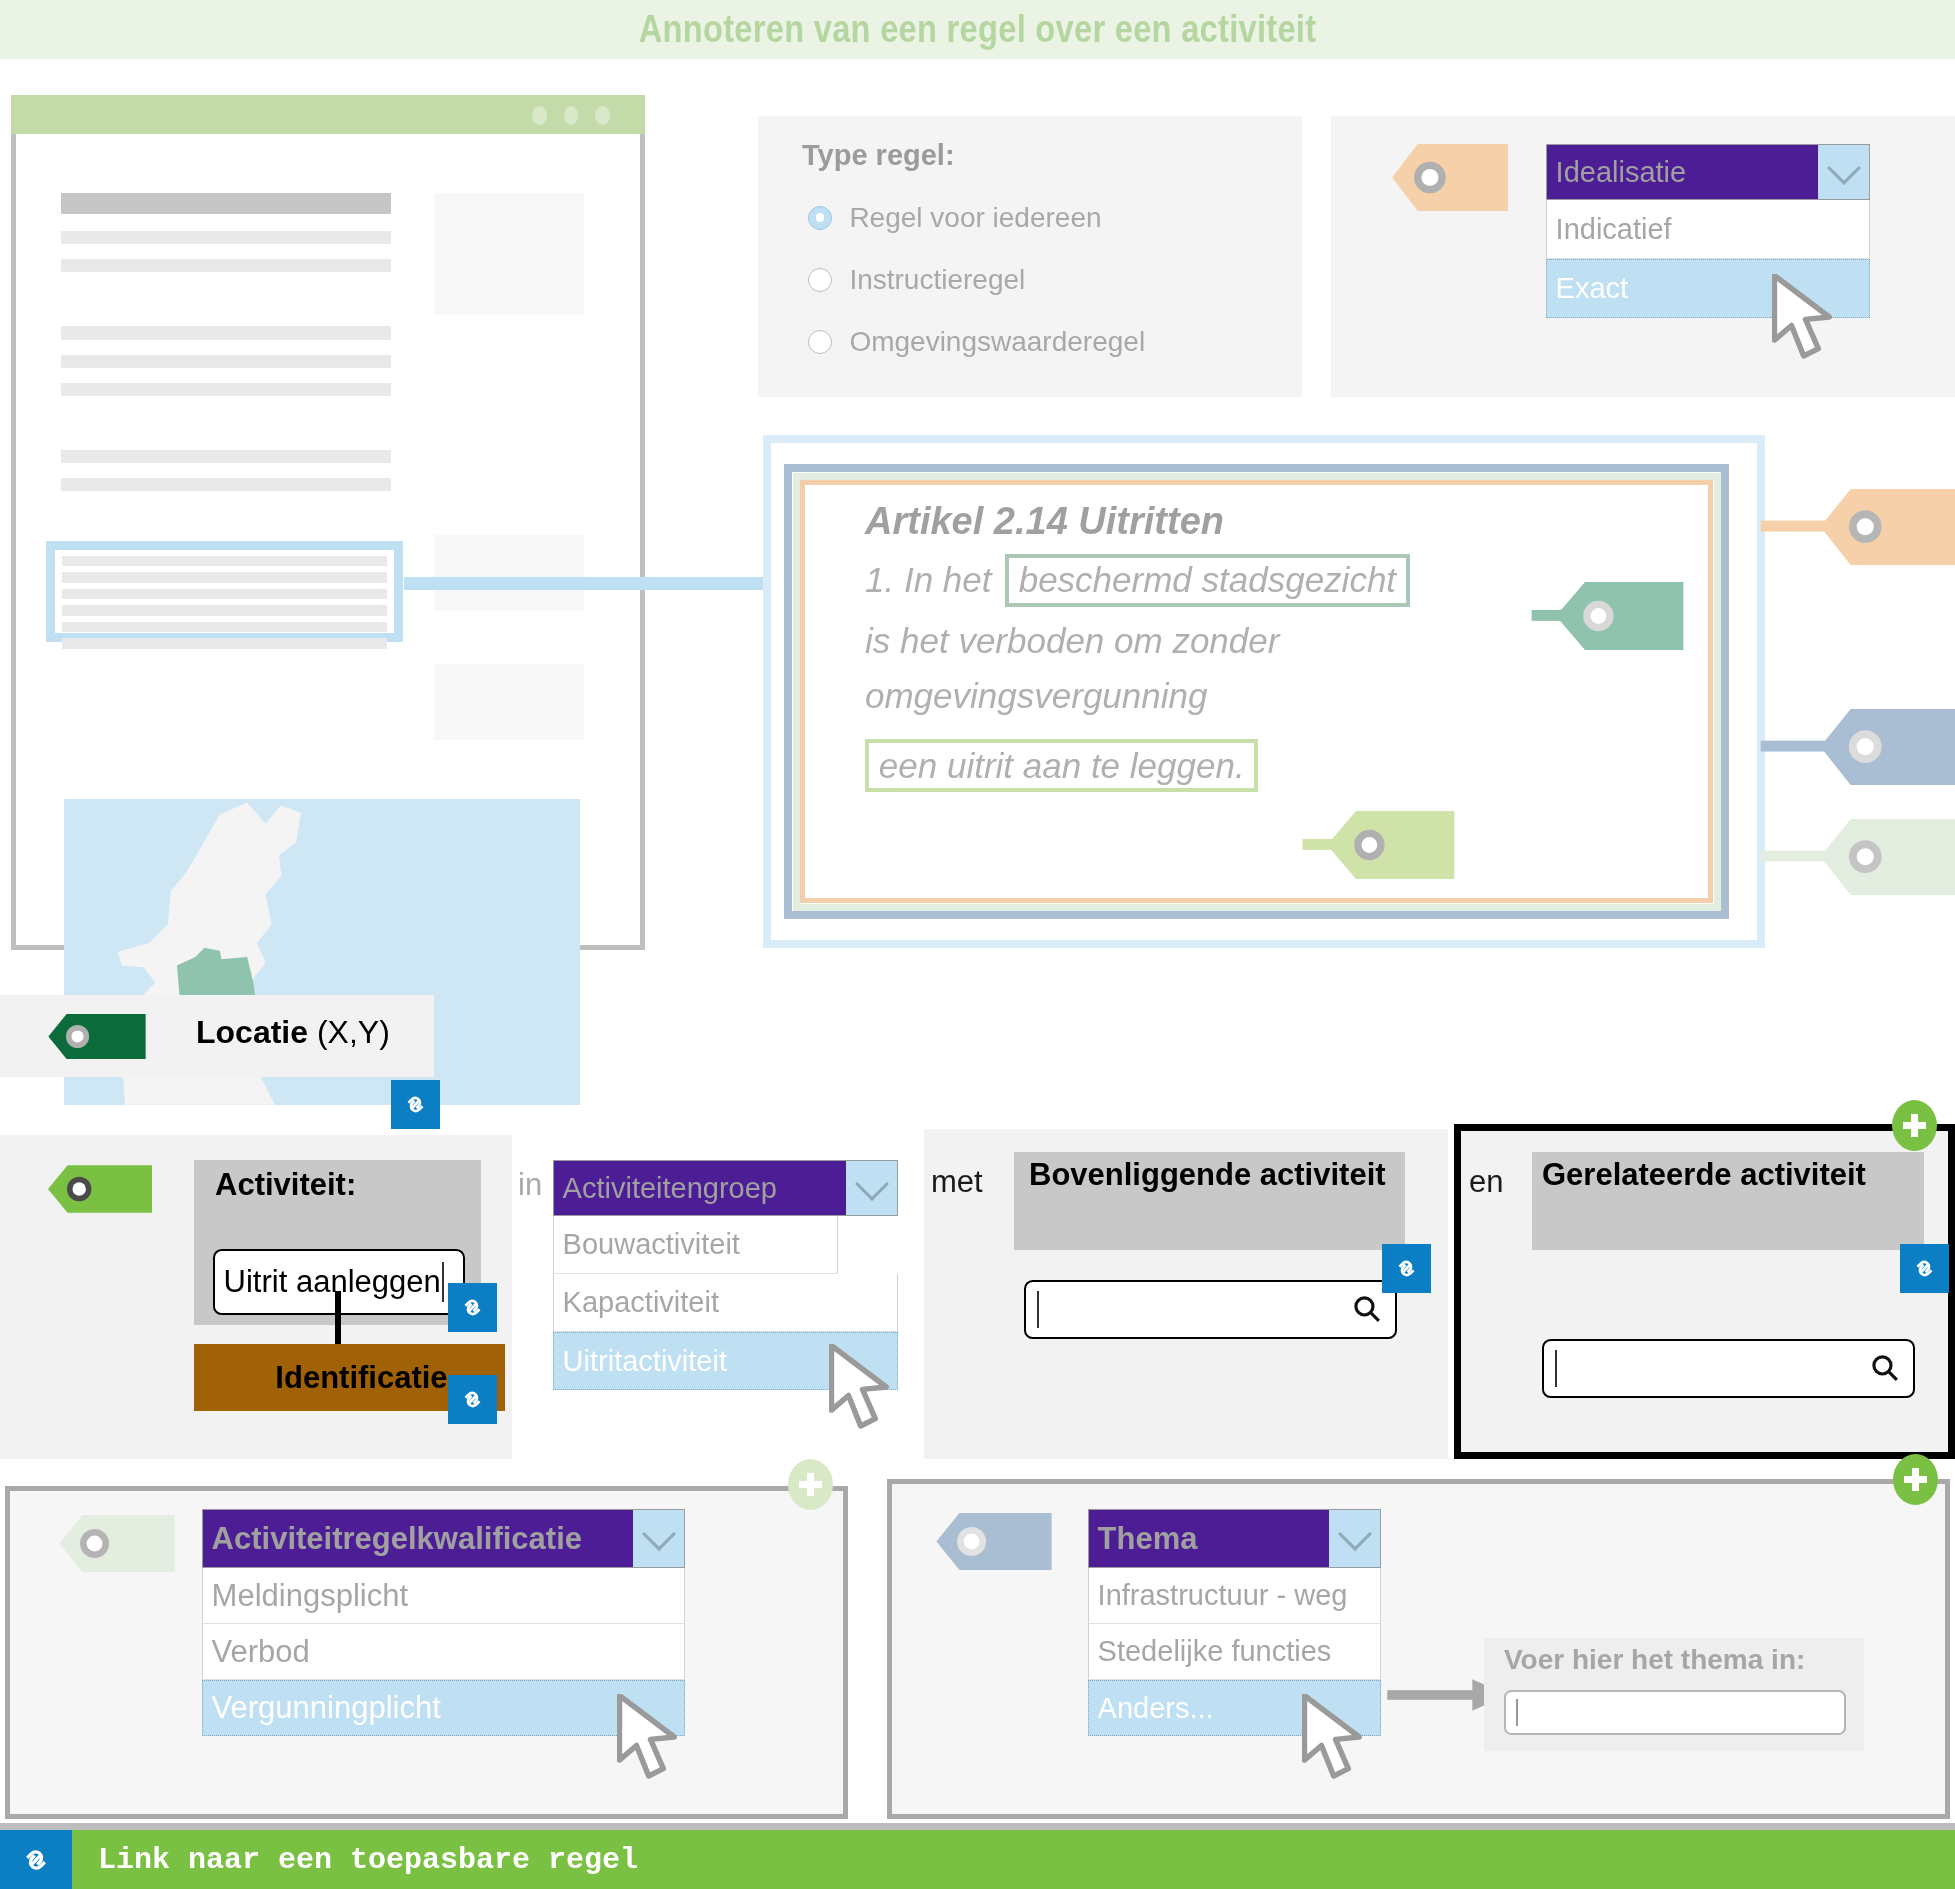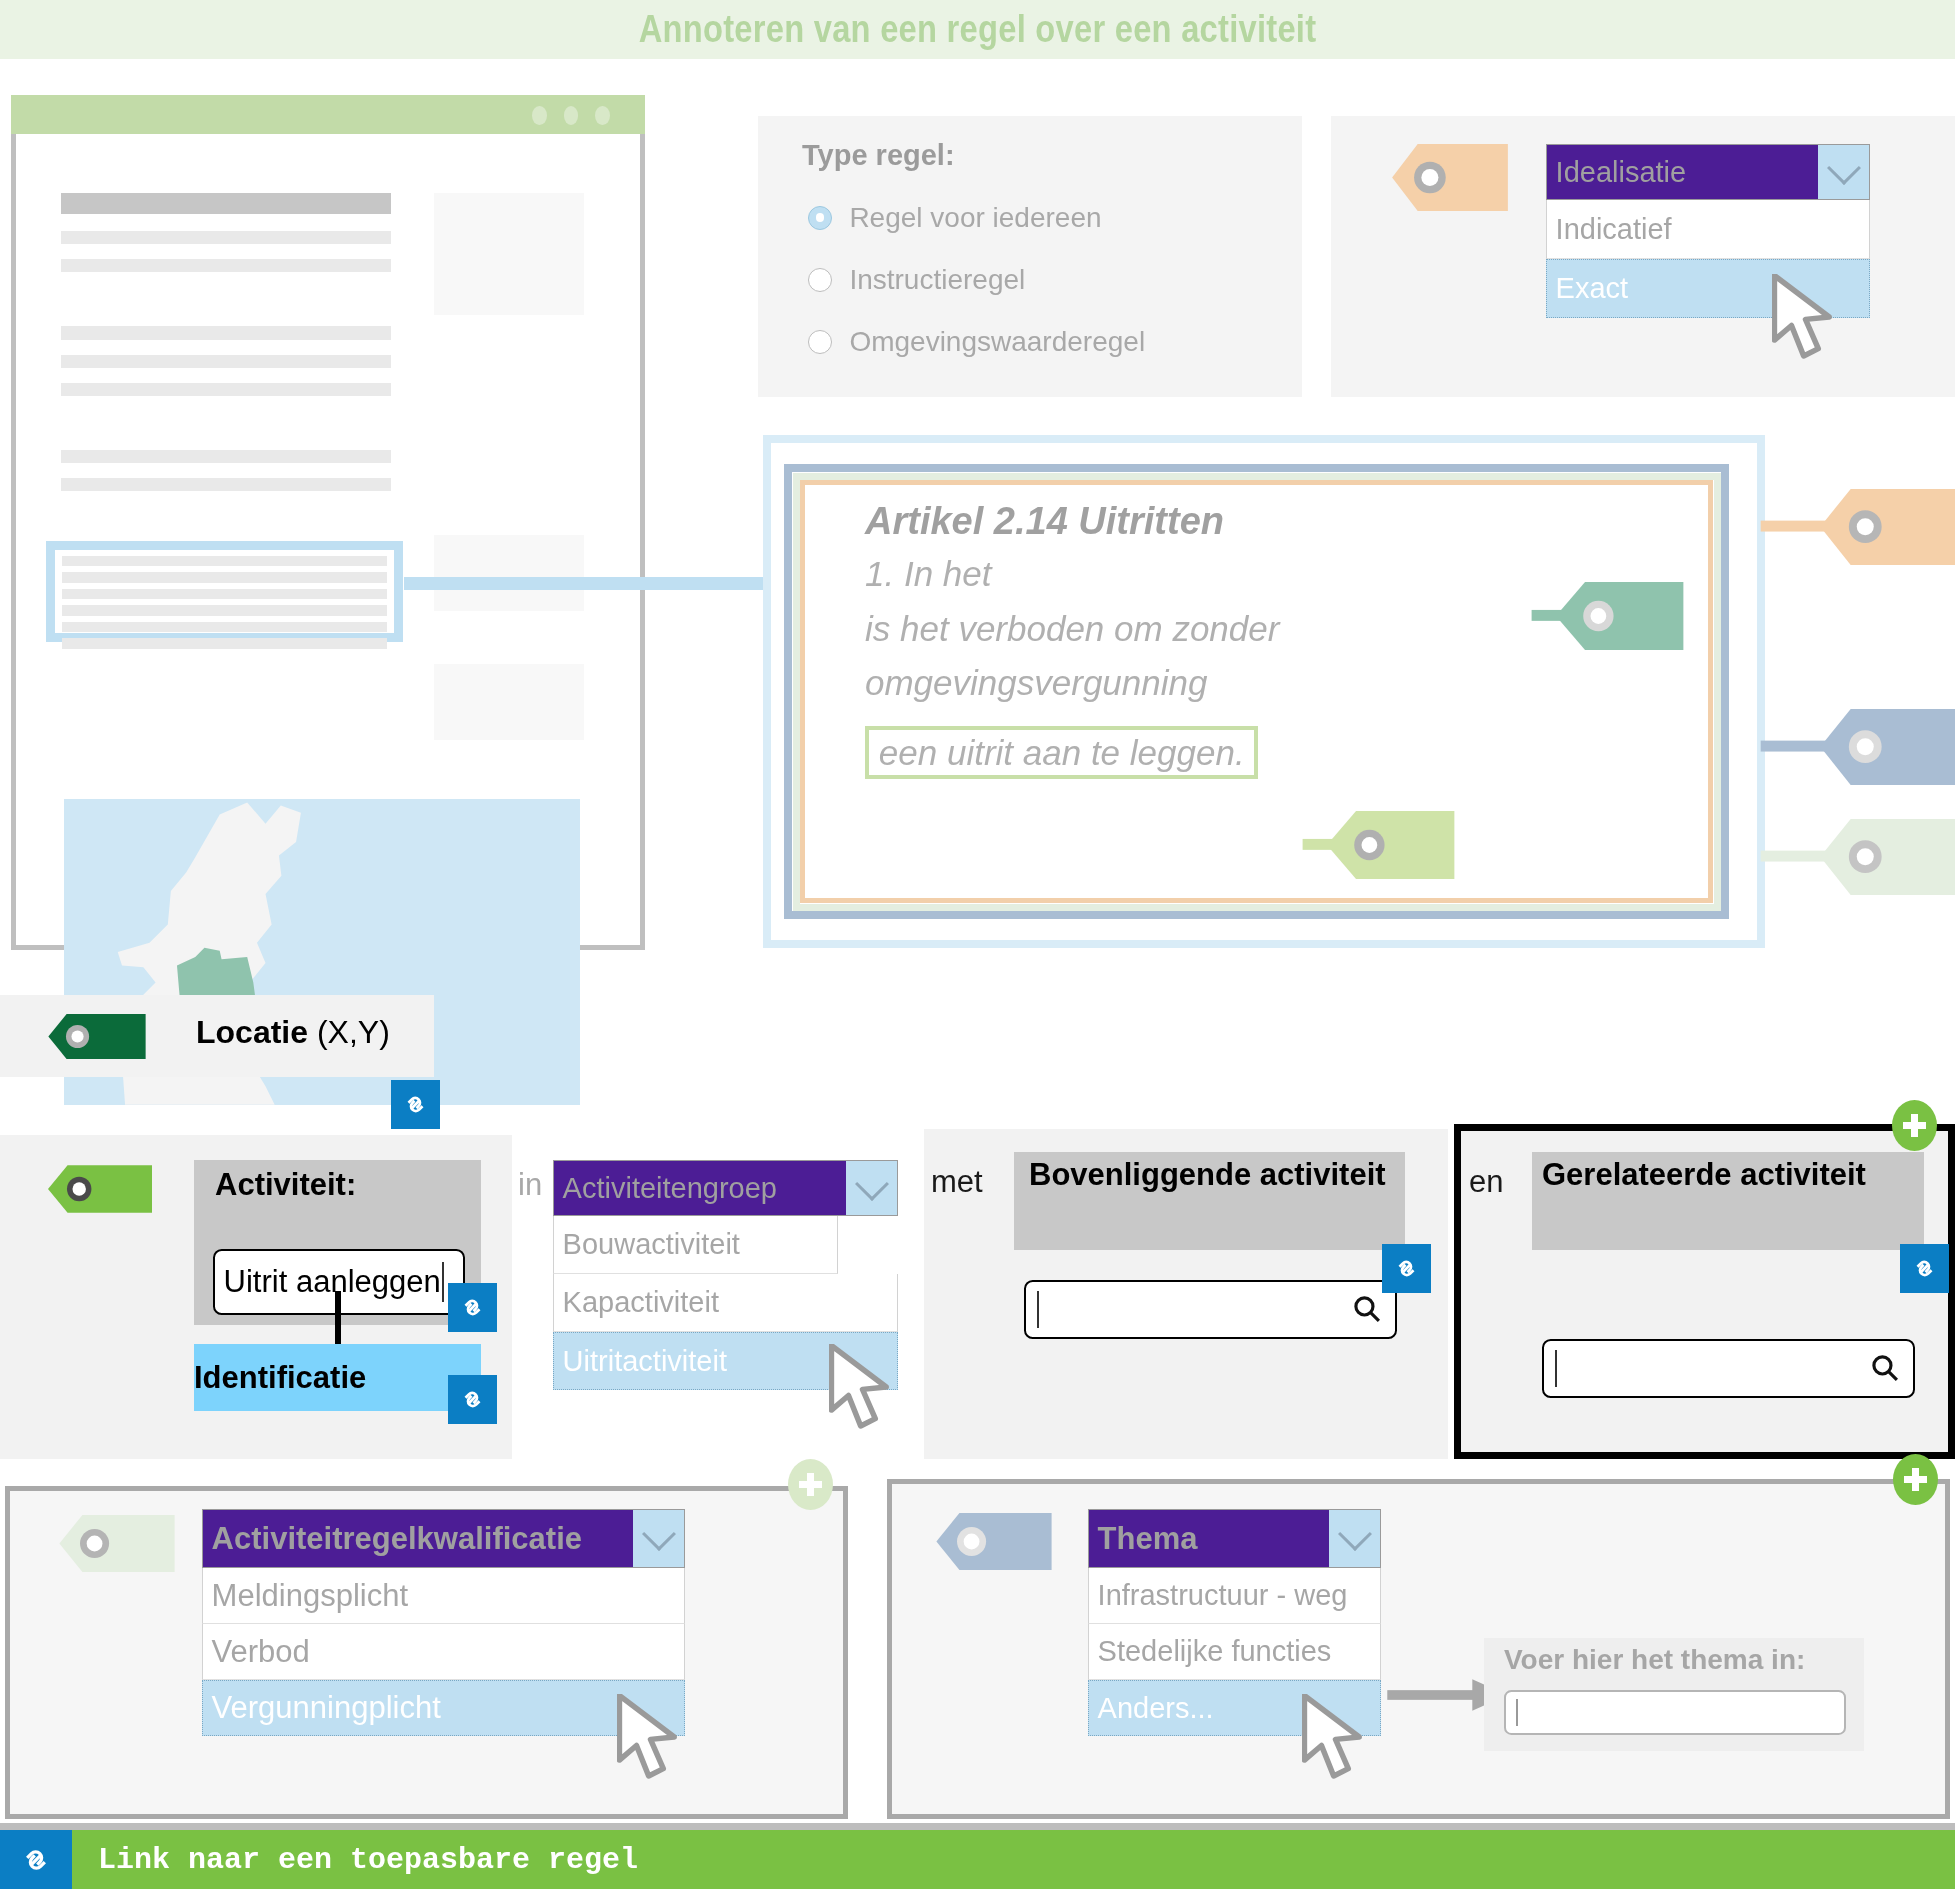--- a/index.html
+++ b/index.html
@@ -96,22 +96,22 @@
   
   #actpanel{left:0px;top:1135px;width:512px;height:324px;background:#f2f2f2;}
   #acttag{left:48px;top:1165px;width:104px;height:48px;}
   #actbox{left:194px;top:1160px;width:287px;height:86px;background:#c8c8c8;}
   #actlabel{left:215px;top:1167px;font-size:31px;font-weight:bold;color:#000;
             font-family:"Liberation Sans Narrow","Liberation Sans",sans-serif;}
   #actinputwrap{left:194px;top:1242px;width:287px;height:83px;background:#c8c8c8;}
   .rinput{background:#fff;border:2.4px solid #000;border-radius:8.6px;box-sizing:border-box;
           display:flex;align-items:center;position:relative;}
   .caret{width:2.4px;background:#333;}
-  #identbox{left:194px;top:1344px;width:287px;height:67px;background:#7dd3fc;
-            display:flex;align-items:center;}
+  #identbox{left:194px;top:1344px;width:287px;height:67px;background:#a16207;
+            display:flex;align-items:center;justify-content:center;padding-left:24px;}
   #identlabel{font-size:31px;font-weight:bold;color:#000;
               font-family:"Liberation Sans Narrow","Liberation Sans",sans-serif;}
   #vline{left:335px;top:1291px;width:5.5px;height:58px;background:#000;}
 
   #inword{left:518px;top:1167px;font-size:31px;color:#a8a8a8;}
 
   #boventext{left:931px;top:1164px;font-size:31px;color:#1a1a1a;
              font-family:"Liberation Sans Narrow","Liberation Sans",sans-serif;}
   #bovenpanel{left:924px;top:1129px;width:524px;height:330px;background:#f2f2f2;}
   #bovenbox{left:1014px;top:1152px;width:391px;height:98px;background:#c8c8c8;}
@@ -262,20 +262,21 @@
 
   <div class="abs" id="artwrap"></div>
   <div class="abs" id="artb"></div>
   <div class="abs" id="artc"></div>
   <div class="abs" id="artd"></div>
 
   <div class="abs" id="arttext">
     <div id="artheading">Artikel 2.14 Uitritten</div>
     <div class="artline" style="margin-top:11px;display:flex;align-items:center;gap:13.4px;">
       <span>1. In het</span>
+      <span class="annbox" style="border:4.3px solid #aac8b4;padding:2.4px 9.8px;">beschermd stadsgezicht</span>
     </div>
     <div class="artline" style="margin-top:14.7px;">is het verboden om zonder</div>
     <div class="artline" style="margin-top:14.7px;">omgevingsvergunning</div>
     <div class="artline" style="margin-top:23px;">
       <span class="annbox" style="border:4.3px solid #c8dfa8;padding:2.4px 9.8px;">een uitrit aan te leggen.</span>
     </div>
   </div>
 
   <div class="abs" style="left:1531px;top:582px;width:153px;height:68px;">
     <svg width="153" height="68" viewBox="0 0 250 112">

